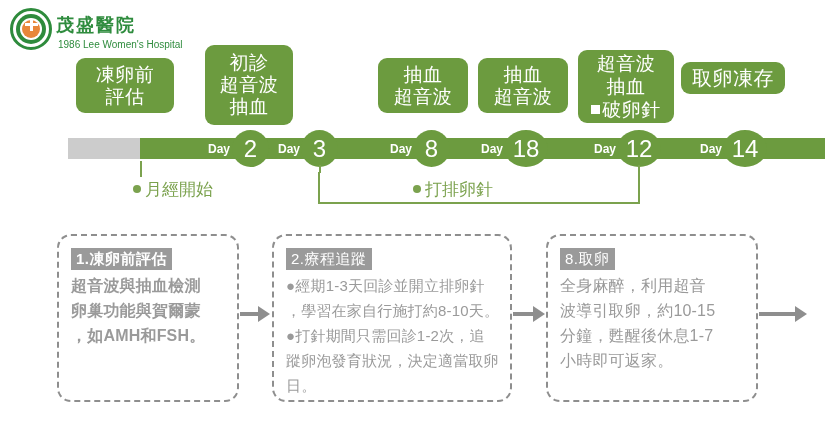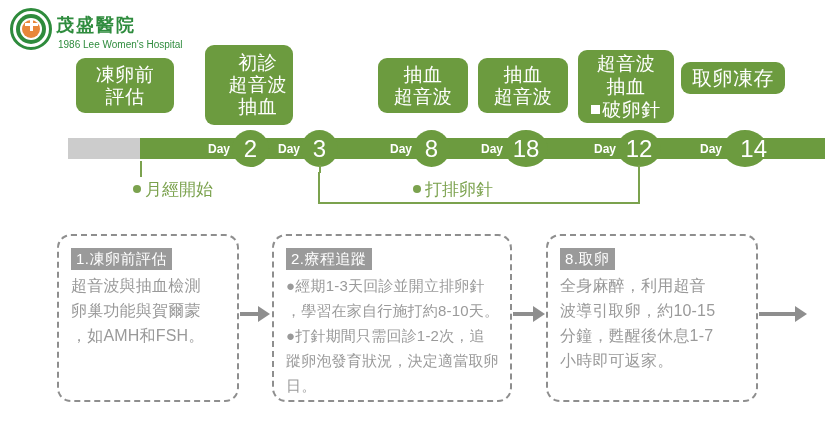--- a/index.html
+++ b/index.html
@@ -246,21 +246,21 @@
     </div>
     <div class="brand-cn">茂盛醫院</div>
     <div class="brand-en">1986 Lee Women's Hospital</div>
   </div>
 
   <div class="step-box" style="left:76px; top:58px; width:98px; height:55px;">
     <span class="lines">凍卵前
 評估</span>
   </div>
 
-  <div class="step-box" style="left:205px; top:45px; width:88px; height:80px;justify-content:flex-end;">
+  <div class="step-box" style="left:205px; top:45px; width:88px; height:80px;">
     <span class="lines">初診
 超音波
 抽血</span>
   </div>
 
   <div class="step-box" style="left:378px; top:58px; width:90px; height:55px;">
     <span class="lines">抽血
 超音波</span>
   </div>
 
@@ -303,37 +303,37 @@
   <div class="day-node wide" style="left:504px; top:130px;">
     <span>18</span>
   </div>
 
   <div class="day-label" style="left:594px;">Day</div>
   <div class="day-node wide" style="left:617px; top:130px;">
     <span>12</span>
   </div>
 
   <div class="day-label" style="left:700px;">Day</div>
-  <div class="day-node wide" style="left:723px; top:130px;justify-content:flex-end;">
+  <div class="day-node wide" style="left:723px; top:130px;">
     <span>14</span>
   </div>
 
   <div class="stem" style="left:140px; top:161px; height:16px;"></div>
   <div class="phase-label" style="left:133px; top:180px;">
     <span class="dot"></span><span>月經開始</span>
   </div>
 
   <div class="stem" style="left:319px; top:165px; height:8px;"></div>
   <div class="stem" style="left:638px; top:165px; height:8px;"></div>
   <div class="bracket" style="left:318px; top:172px; width:322px; height:32px;"></div>
   <div class="phase-label" style="left:413px; top:180px;">
     <span class="dot"></span><span>打排卵針</span>
   </div>
 
-  <div class="card" style="left:57px; top:234px; width:182px; height:168px;">
+  <div class="card" style="left:57px; top:234px; width:182px; height:168px;font-weight:bold;">
     <div class="card-title">1.凍卵前評估</div>
     <div class="card-body">超音波與抽血檢測
 卵巢功能與賀爾蒙
 ，如AMH和FSH。</div>
   </div>
 
   <div class="card" style="left:272px; top:234px; width:240px; height:168px;">
     <div class="card-title">2.療程追蹤</div>
     <div class="card-body" style="font-size:15px; line-height:25px;">●經期1-3天回診並開立排卵針
 ，學習在家自行施打約8-10天。

